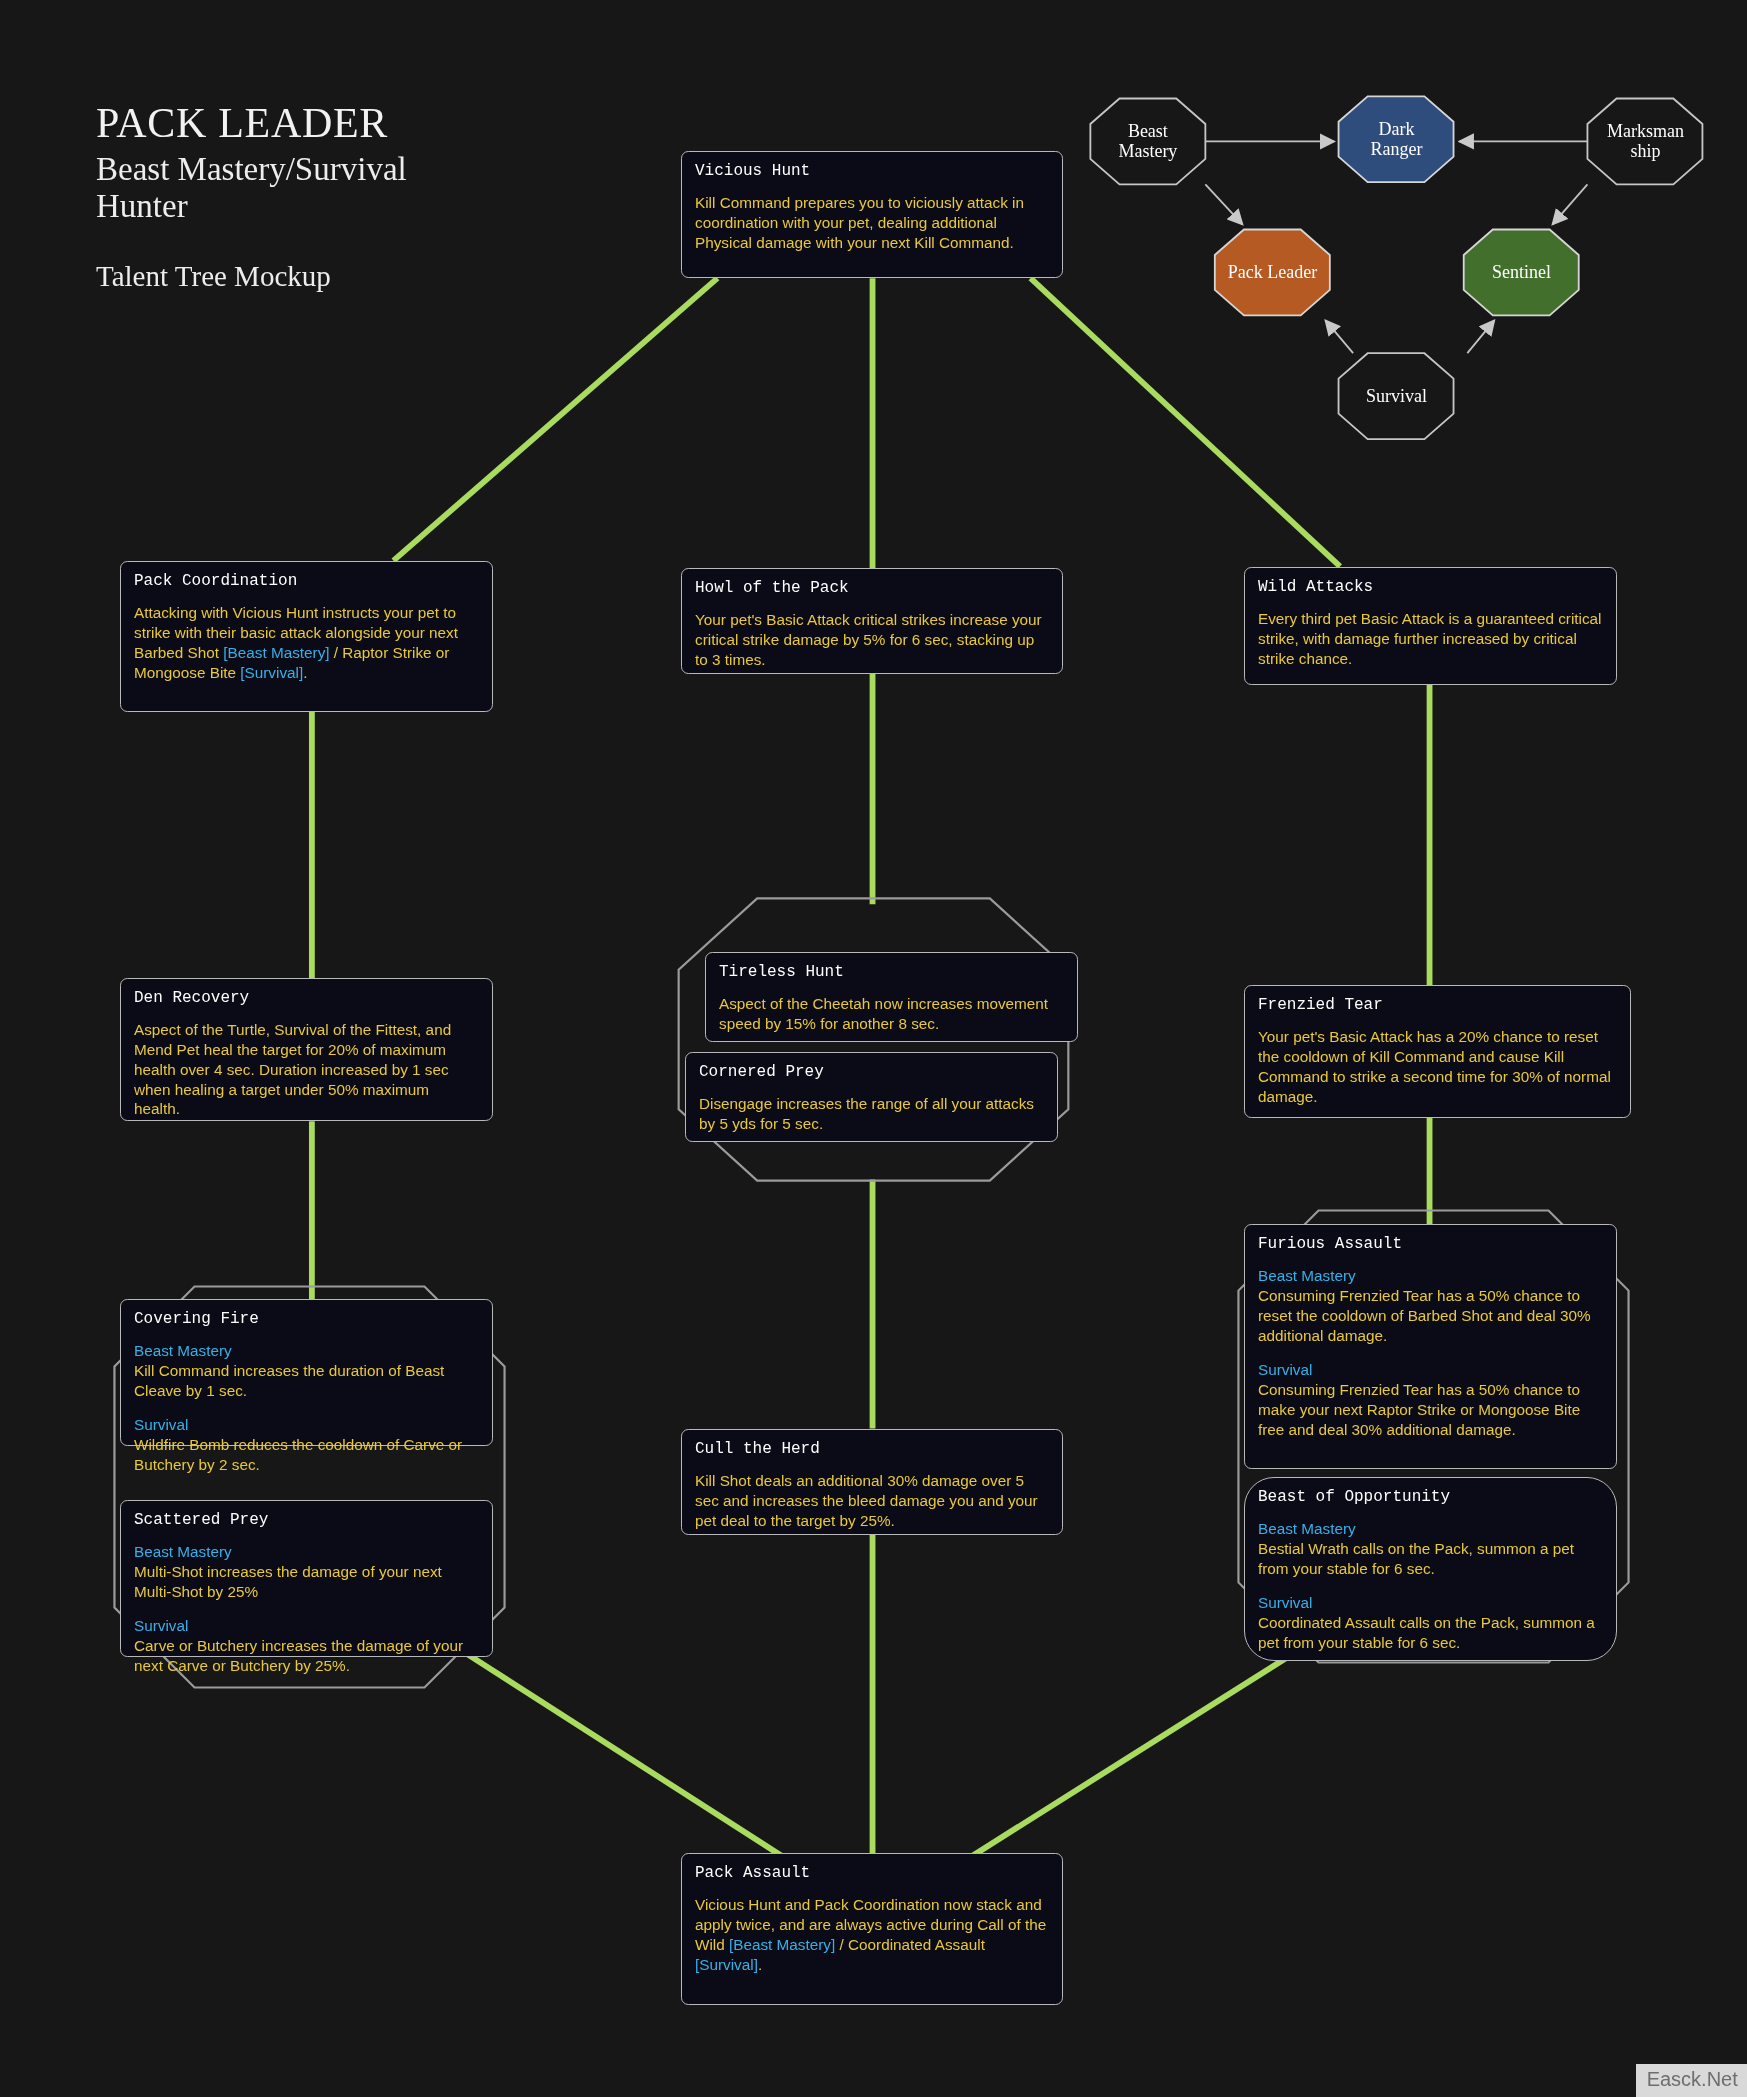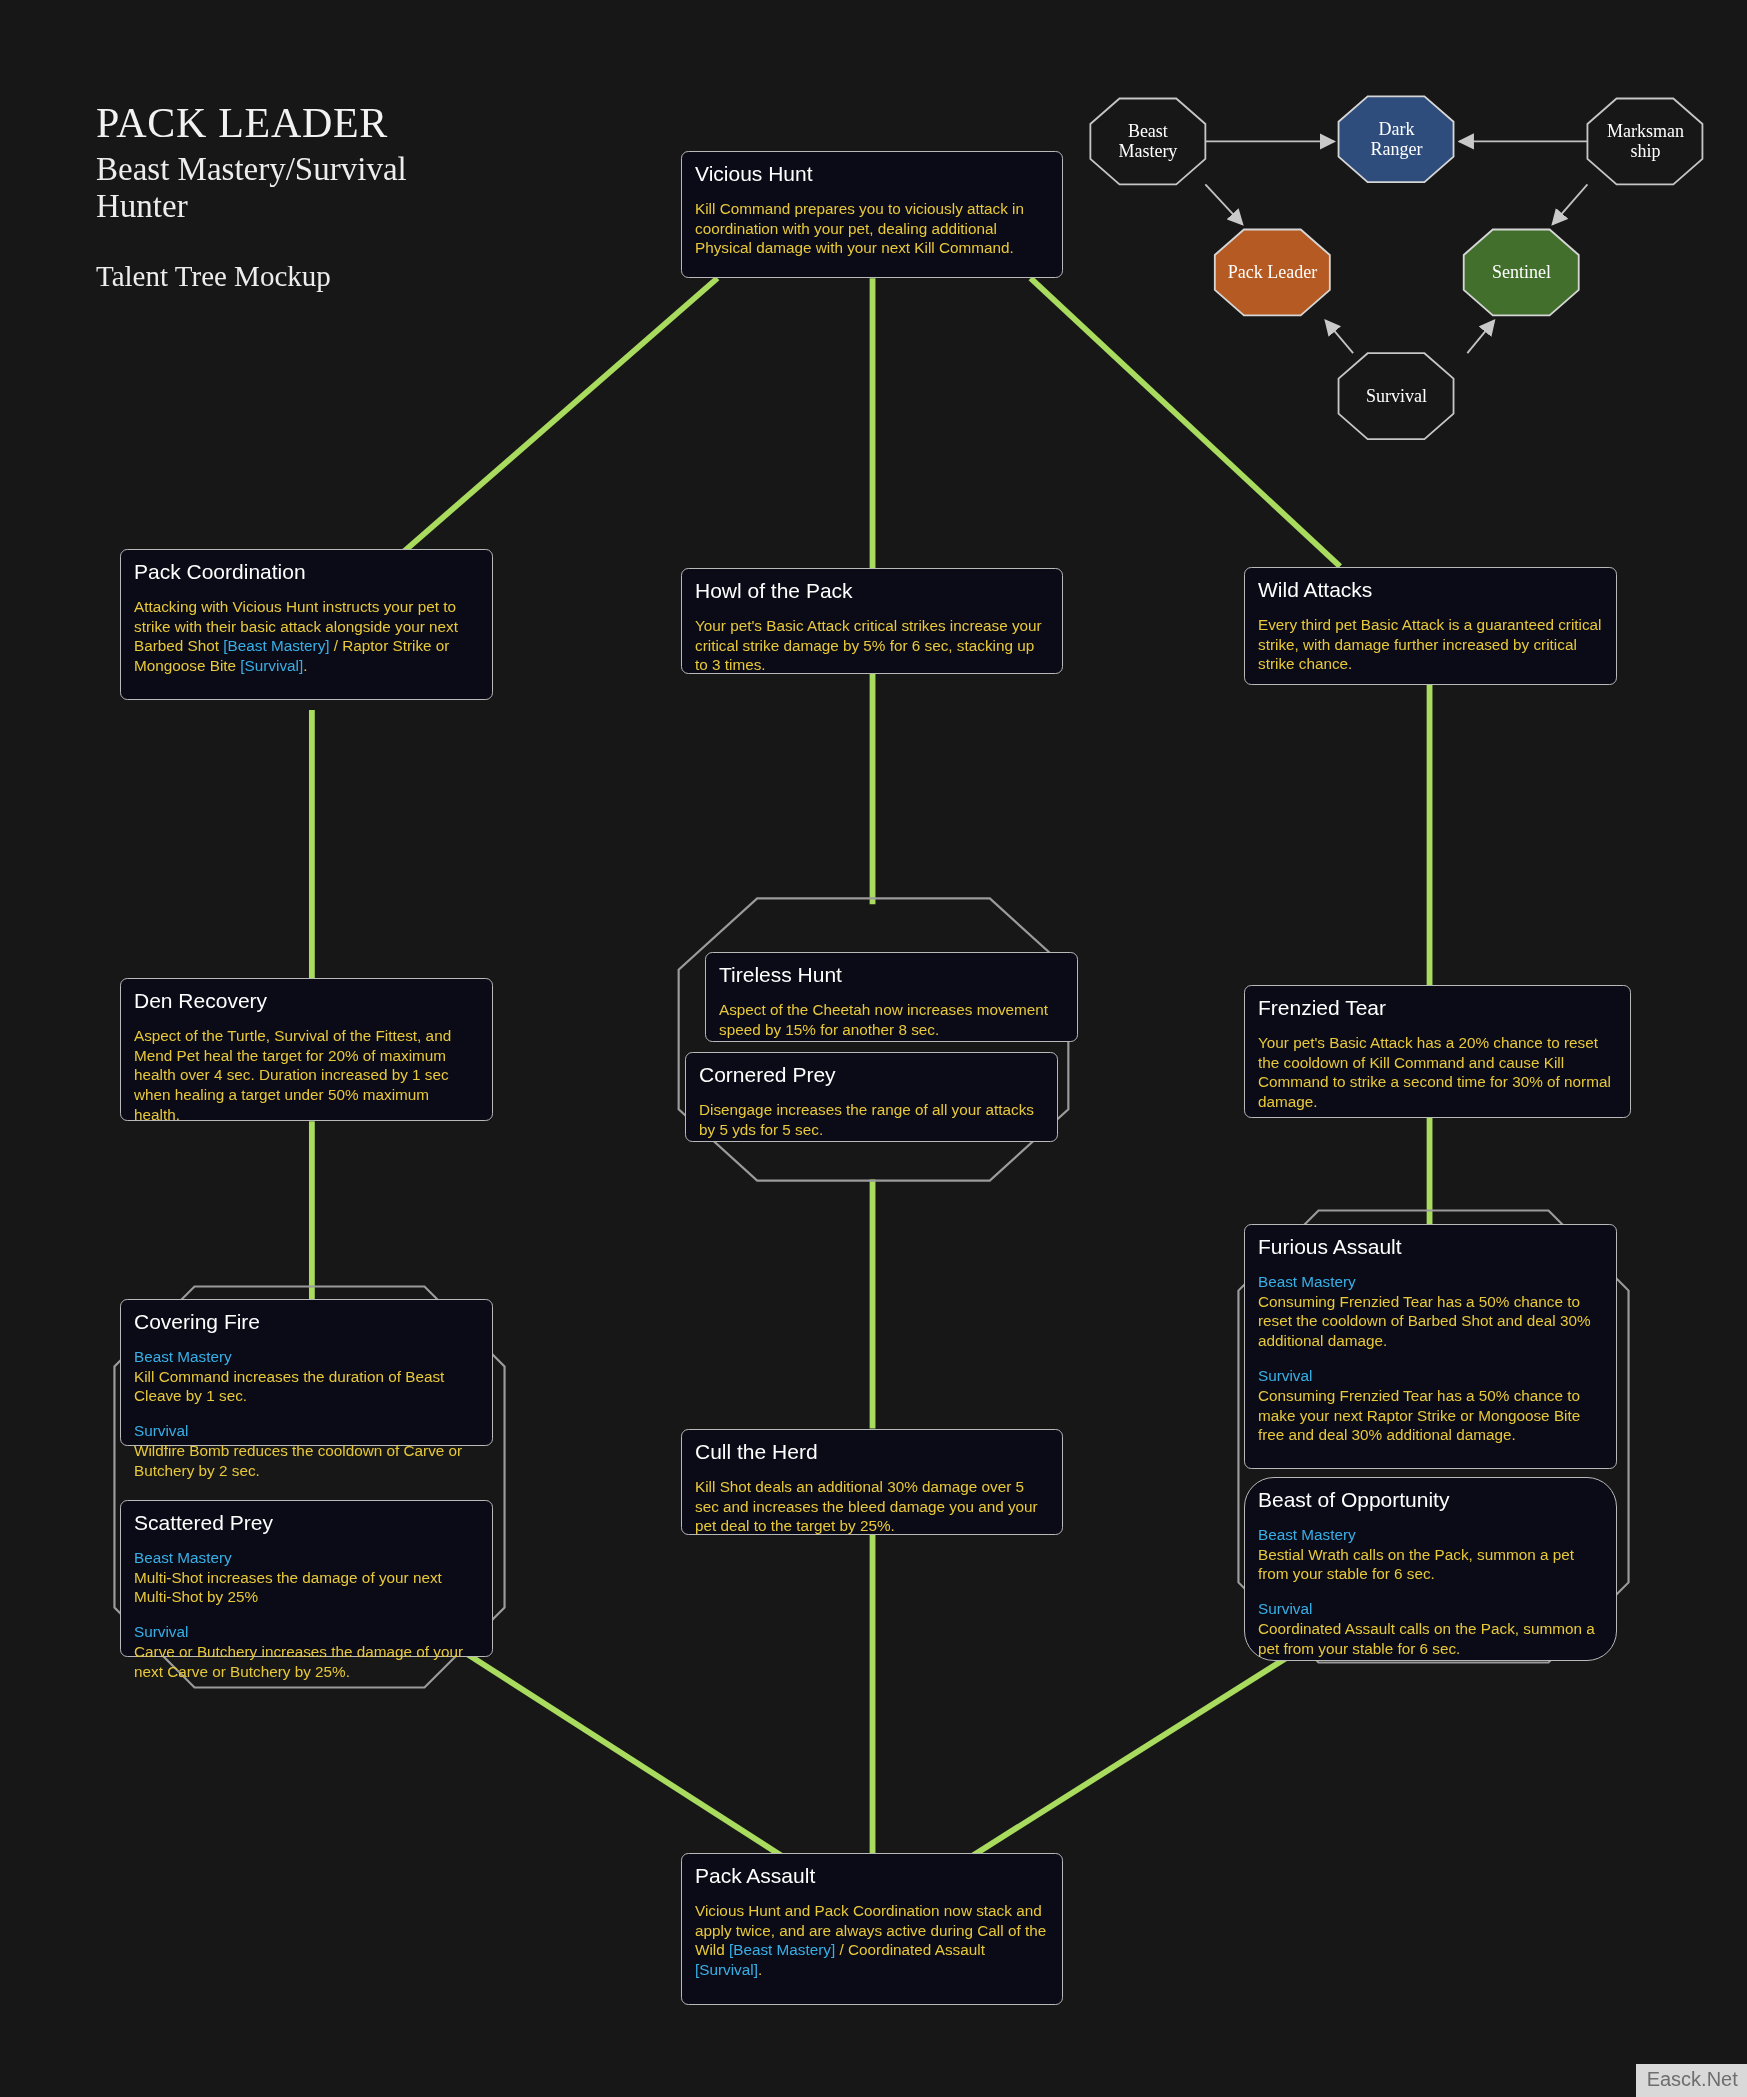--- a/index.html
+++ b/index.html
@@ -34,23 +34,23 @@
   
   .node{
     position:absolute;
     background:#0b0b18;
     border:1.5px solid #b9b9b9;
     border-radius:7.3px;
     box-sizing:border-box;
     padding:10.2px 13px 13px 13px;
   }
   .node-title{
-    font-family:Liberation Sans, sans-serif;
+    font-family:Liberation Mono, monospace;
     color:#ffffff;
-    font-size:21px;
+    font-size:16px;
     line-height:1.15;
     margin-bottom:12.4px;
     white-space:nowrap;
   }
   .node-body{
     color:#e8c93a;
     font-size:15.3px;
     line-height:1.30;
   }
   .tag{color:#38b0e6;}
@@ -170,21 +170,21 @@
     <div class="hexlabel" style="left:137px;top:149px;width:115px;height:86px;">Pack Leader</div>
     <div class="hexlabel" style="left:386px;top:149px;width:115px;height:86px;">Sentinel</div>
     <div class="hexlabel" style="left:261px;top:273px;width:115px;height:86px;">Survival</div>
   </div>
 
   <div class="node" style="left:681px;top:151px;width:382px;height:127px;">
     <div class="node-title">Vicious Hunt</div>
     <div class="node-body">Kill Command prepares you to viciously attack in coordination with your pet, dealing additional Physical damage with your next Kill Command.</div>
   </div>
 
-  <div class="node" style="left:120px;top:549px;width:373px;height:151px;">
+  <div class="node" style="left:120px;top:561px;width:373px;height:151px;">
     <div class="node-title">Pack Coordination</div>
     <div class="node-body"><span>Attacking with Vicious Hunt instructs your pet to strike with their basic attack alongside your next Barbed Shot </span><span class="tag">[Beast Mastery]</span><span> / Raptor Strike or Mongoose Bite </span><span class="tag">[Survival]</span><span>.</span></div>
   </div>
 
   <div class="node" style="left:681px;top:568px;width:382px;height:106px;">
     <div class="node-title">Howl of the Pack</div>
     <div class="node-body">Your pet's Basic Attack critical strikes increase your critical strike damage by 5% for 6 sec, stacking up to 3 times.</div>
   </div>
 
   <div class="node" style="left:1244px;top:567px;width:373px;height:118px;">

